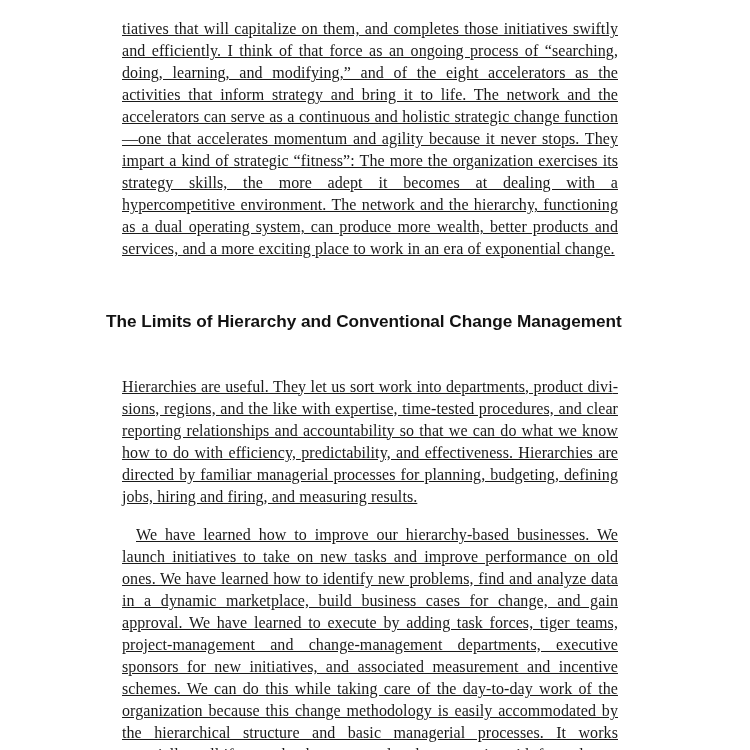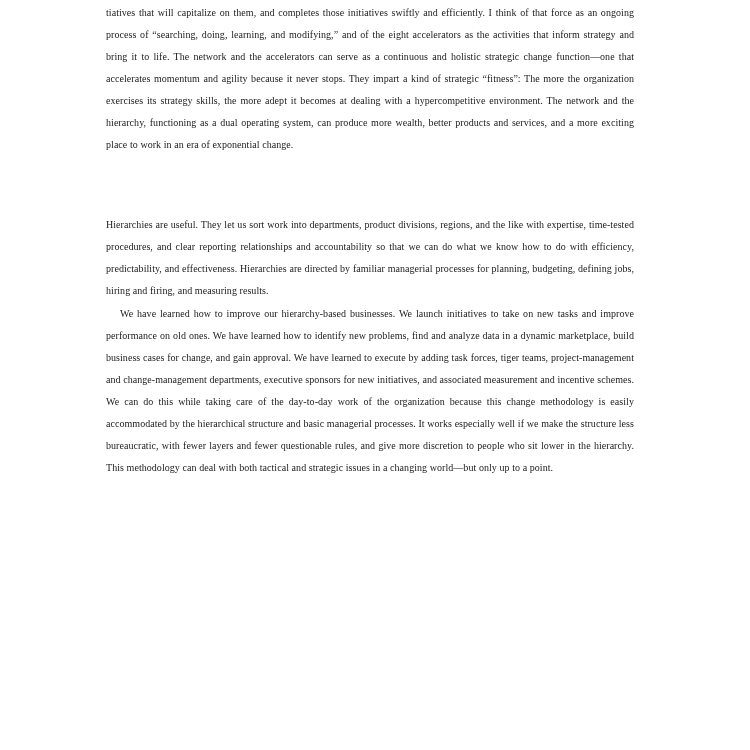--- a/index.html
+++ b/index.html
@@ -19,30 +19,31 @@
 
   .text-column {
     position: absolute;
     left: 106px;
     top: 0;
     width: 528px;
   }
 
   .body-para {
     font-family: "Liberation Serif", "DejaVu Serif", serif;
-    font-size: 10px;
+    font-size: 16px;
     line-height: 22.05px;
     color: #1a1a1a;
     text-align: justify;
     text-justify: inter-word;
-    margin: 0;
+    margin: 16px;
     hyphens: manual;
     -webkit-hyphens: manual;
     letter-spacing: 0.005em;
     word-spacing: 0.005em;
+    text-decoration: underline;
   }
 
   
   .para-continued {
     padding-top: 2px;
   }
 
   .para-indented {
     text-indent: 14px;
   }
@@ -64,20 +65,21 @@
 </head>
 <body>
 
 <div class="page">
   <div class="text-column">
 
     <p class="body-para para-continued">tiatives that will capitalize on them, and completes those initiatives swiftly and efficiently. I think of that force as an ongoing process of “searching, doing, learn­ing, and modifying,” and of the eight accelerators as the activities that inform strategy and bring it to life. The network and the accelerators can serve as a con­tinuous and holistic strategic change function—one that accelerates momentum and agility because it never stops. They impart a kind of strategic “fitness”: The more the organization exercises its strategy skills, the more adept it becomes at dealing with a hypercompetitive environment. The network and the hierarchy, functioning as a dual operating system, can produce more wealth, better prod­ucts and services, and a more exciting place to work in an era of exponential change.</p>
 
     <div class="spacer-before-heading"></div>
 
+    <h2 class="section-heading">The Limits of Hierarchy and Conventional Change Management</h2>
 
     <div class="spacer-after-heading"></div>
 
     <p class="body-para">Hierarchies are useful. They let us sort work into departments, product divi­sions, regions, and the like with expertise, time-tested procedures, and clear re­porting relationships and accountability so that we can do what we know how to do with efficiency, predictability, and effectiveness. Hierarchies are directed by familiar managerial processes for planning, budgeting, defining jobs, hiring and firing, and measuring results.</p>
 
     <p class="body-para para-indented">We have learned how to improve our hierarchy-based businesses. We launch initiatives to take on new tasks and improve performance on old ones. We have learned how to identify new problems, find and analyze data in a dynamic mar­ketplace, build business cases for change, and gain approval. We have learned to execute by adding task forces, tiger teams, project-management and change-management departments, executive sponsors for new initiatives, and associ­ated measurement and incentive schemes. We can do this while taking care of the day-to-day work of the organization because this change methodology is eas­ily accommodated by the hierarchical structure and basic managerial processes. It works especially well if we make the structure less bureaucratic, with fewer layers and fewer questionable rules, and give more discretion to people who sit lower in the hierarchy. This methodology can deal with both tactical and strate­gic issues in a changing world—but only up to a point.</p>
 
   </div>
 </div>
 

